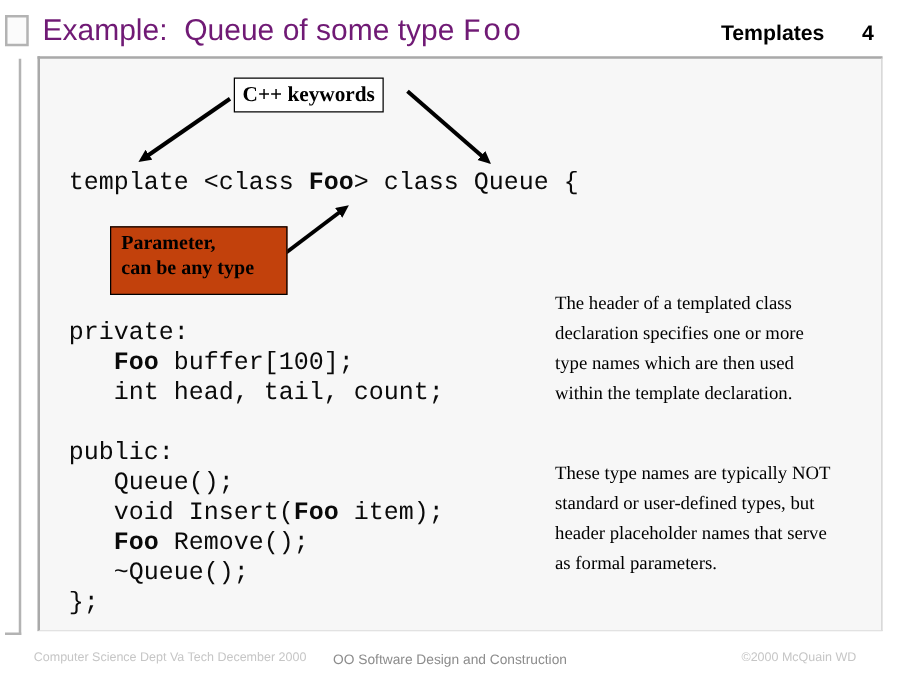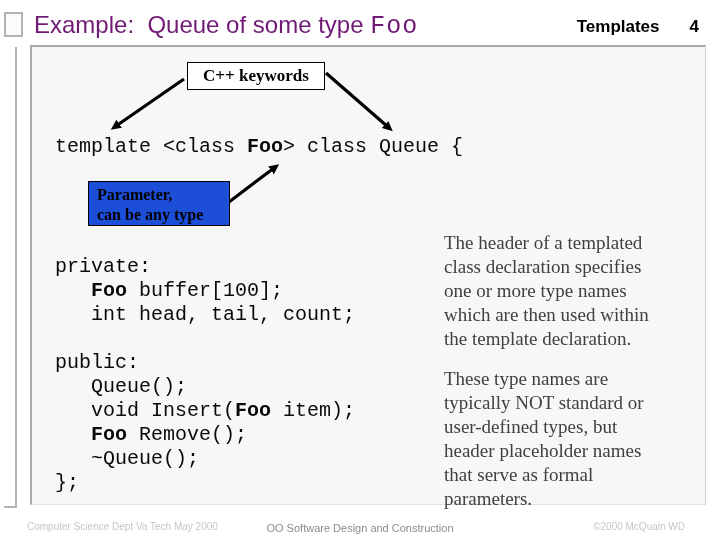--- a/index.html
+++ b/index.html
@@ -16,40 +16,40 @@
                  border-right:1px solid #cfcfcf;border-bottom:1px solid #e2e2e2;box-sizing:border-box;}
 
   
   .title{position:absolute;left:34px;top:9px;font-size:24px;line-height:32px;
          white-space:pre;color:#701a75;}
   .title .code{font-family:"Liberation Mono",monospace;font-size:25px;letter-spacing:1px;}
   .header-right{position:absolute;right:21px;top:17px;font-size:17px;font-weight:bold;
                 display:flex;gap:30px;align-items:flex-end;}
 
   
-  .keywords-box{position:absolute;left:187px;top:62px;width:138px;height:28px;
+  .keywords-box{position:absolute;left:187px;top:62px;width:120px;height:28px;
                 background:#fff;border:1px solid #000;box-sizing:border-box;
                 font-family:"Liberation Serif",serif;font-weight:bold;font-size:17px;
                 display:flex;align-items:center;justify-content:center;}
-  .parameter-box{position:absolute;left:88px;top:181px;width:142px;height:45px;
-                 background:#1d4ed8;border:1px solid #000;box-sizing:border-box;
+  .parameter-box{position:absolute;left:88px;top:181px;width:142px;height:55px;
+                 background:#c2410c;border:1px solid #000;box-sizing:border-box;
                  font-family:"Liberation Serif",serif;font-weight:bold;font-size:16px;
                  line-height:20px;padding:3px 8px;}
 
   
   .code-area{position:absolute;font-family:"Liberation Mono",monospace;font-size:20px;
              line-height:24px;color:#0a0a0a;}
   .code-area .code-line{white-space:pre;}
   .code-area .b{font-weight:bold;}
   .decl{left:55px;top:135px;}
   .body-code{left:55px;top:255px;}
 
   
   .para{position:absolute;left:444px;width:228px;font-family:"Liberation Serif",serif;
-        font-size:19px;line-height:24px;color:#404040;}
+        font-size:15px;line-height:24px;color:#000000;}
   .para1{top:231px;}
   .para2{top:367px;}
 
   
   .arrows{position:absolute;left:0;top:0;pointer-events:none;}
 
   
   .footer-left{position:absolute;left:27px;top:521px;font-size:10px;color:#c6c6c6;}
   .footer-center{position:absolute;left:0;top:522px;width:720px;text-align:center;
                  font-size:11px;color:#8c8c8c;}
@@ -102,17 +102,17 @@
       <div class="code-line"><span>   Queue();</span></div>
       <div class="code-line"><span>   void Insert(</span><span class="b">Foo</span><span> item);</span></div>
       <div class="code-line"><span>   </span><span class="b">Foo</span><span> Remove();</span></div>
       <div class="code-line"><span>   ~Queue();</span></div>
       <div class="code-line"><span>};</span></div>
     </div>
 
   <div class="para para1">The header of a templated class declaration specifies one or more type names which are then used within the template declaration.</div>
   <div class="para para2">These type names are typically NOT standard or user-defined types, but header placeholder names that serve as formal parameters.</div>
 
-  <div class="footer-left">Computer Science Dept Va Tech May 2000</div>
+  <div class="footer-left">Computer Science Dept Va Tech December 2000</div>
   <div class="footer-center">OO Software Design and Construction</div>
   <div class="footer-right">©2000 McQuain WD</div>
 
 </div>
 
 </body></html>

